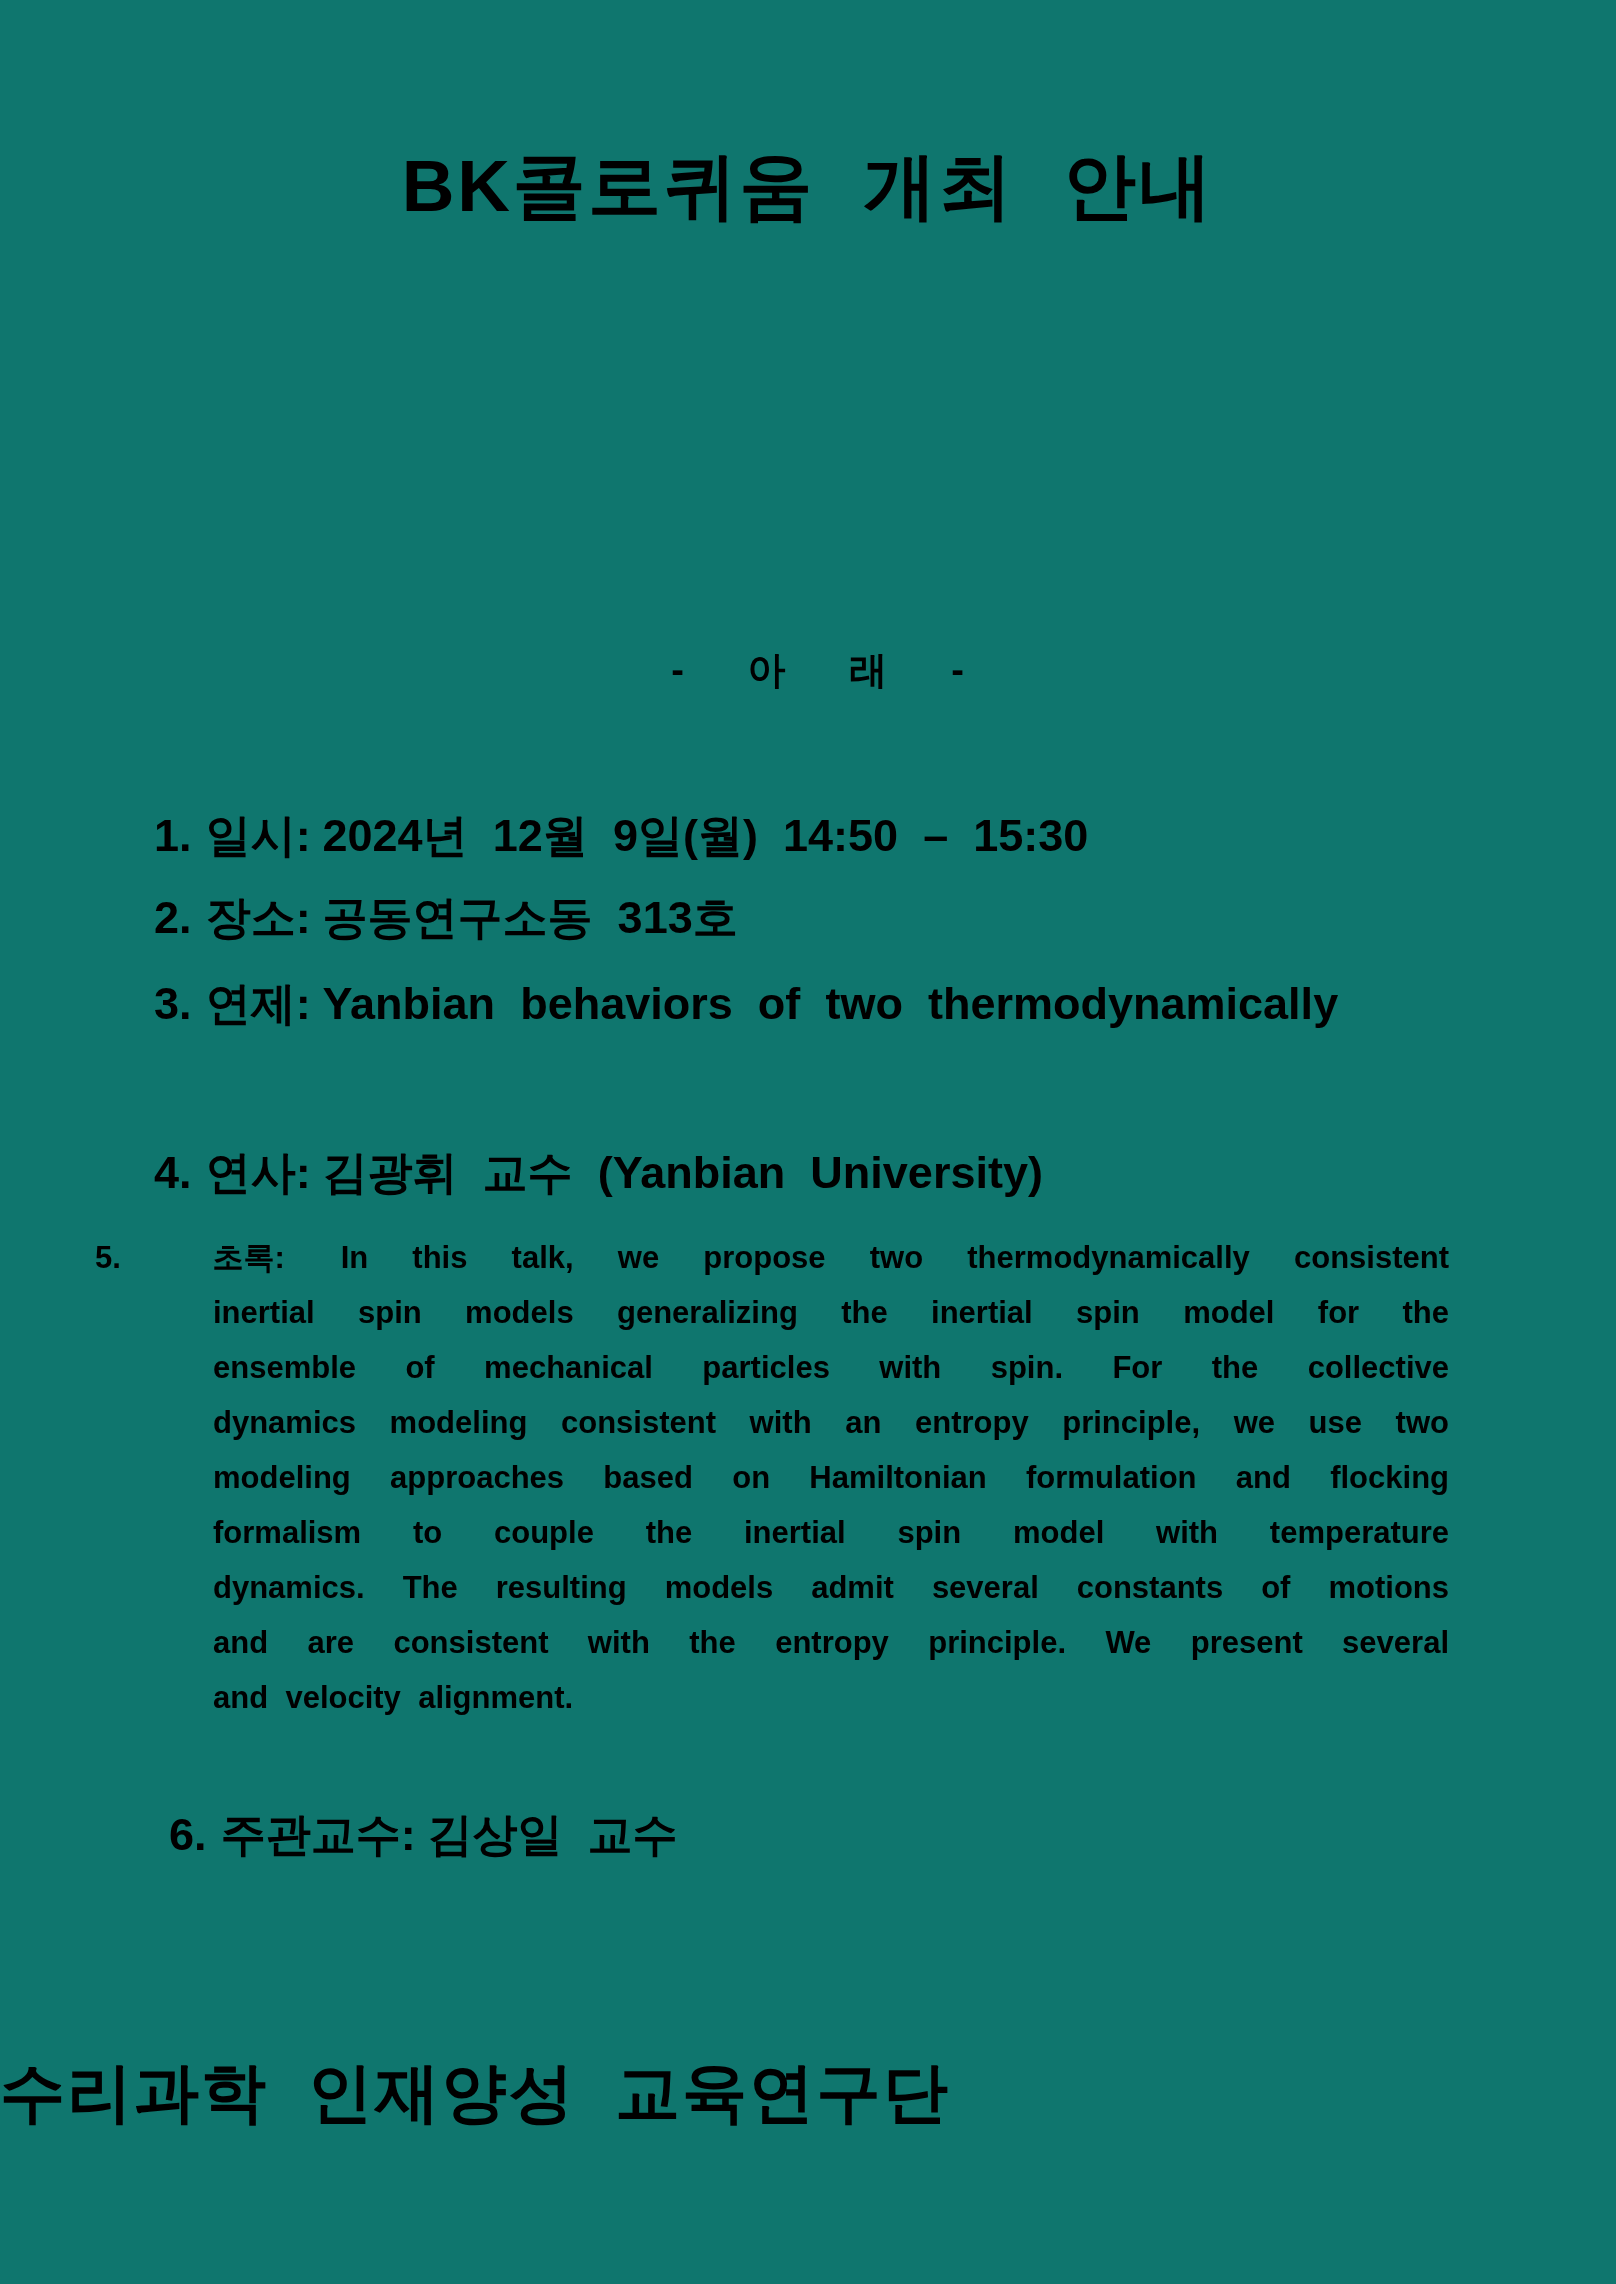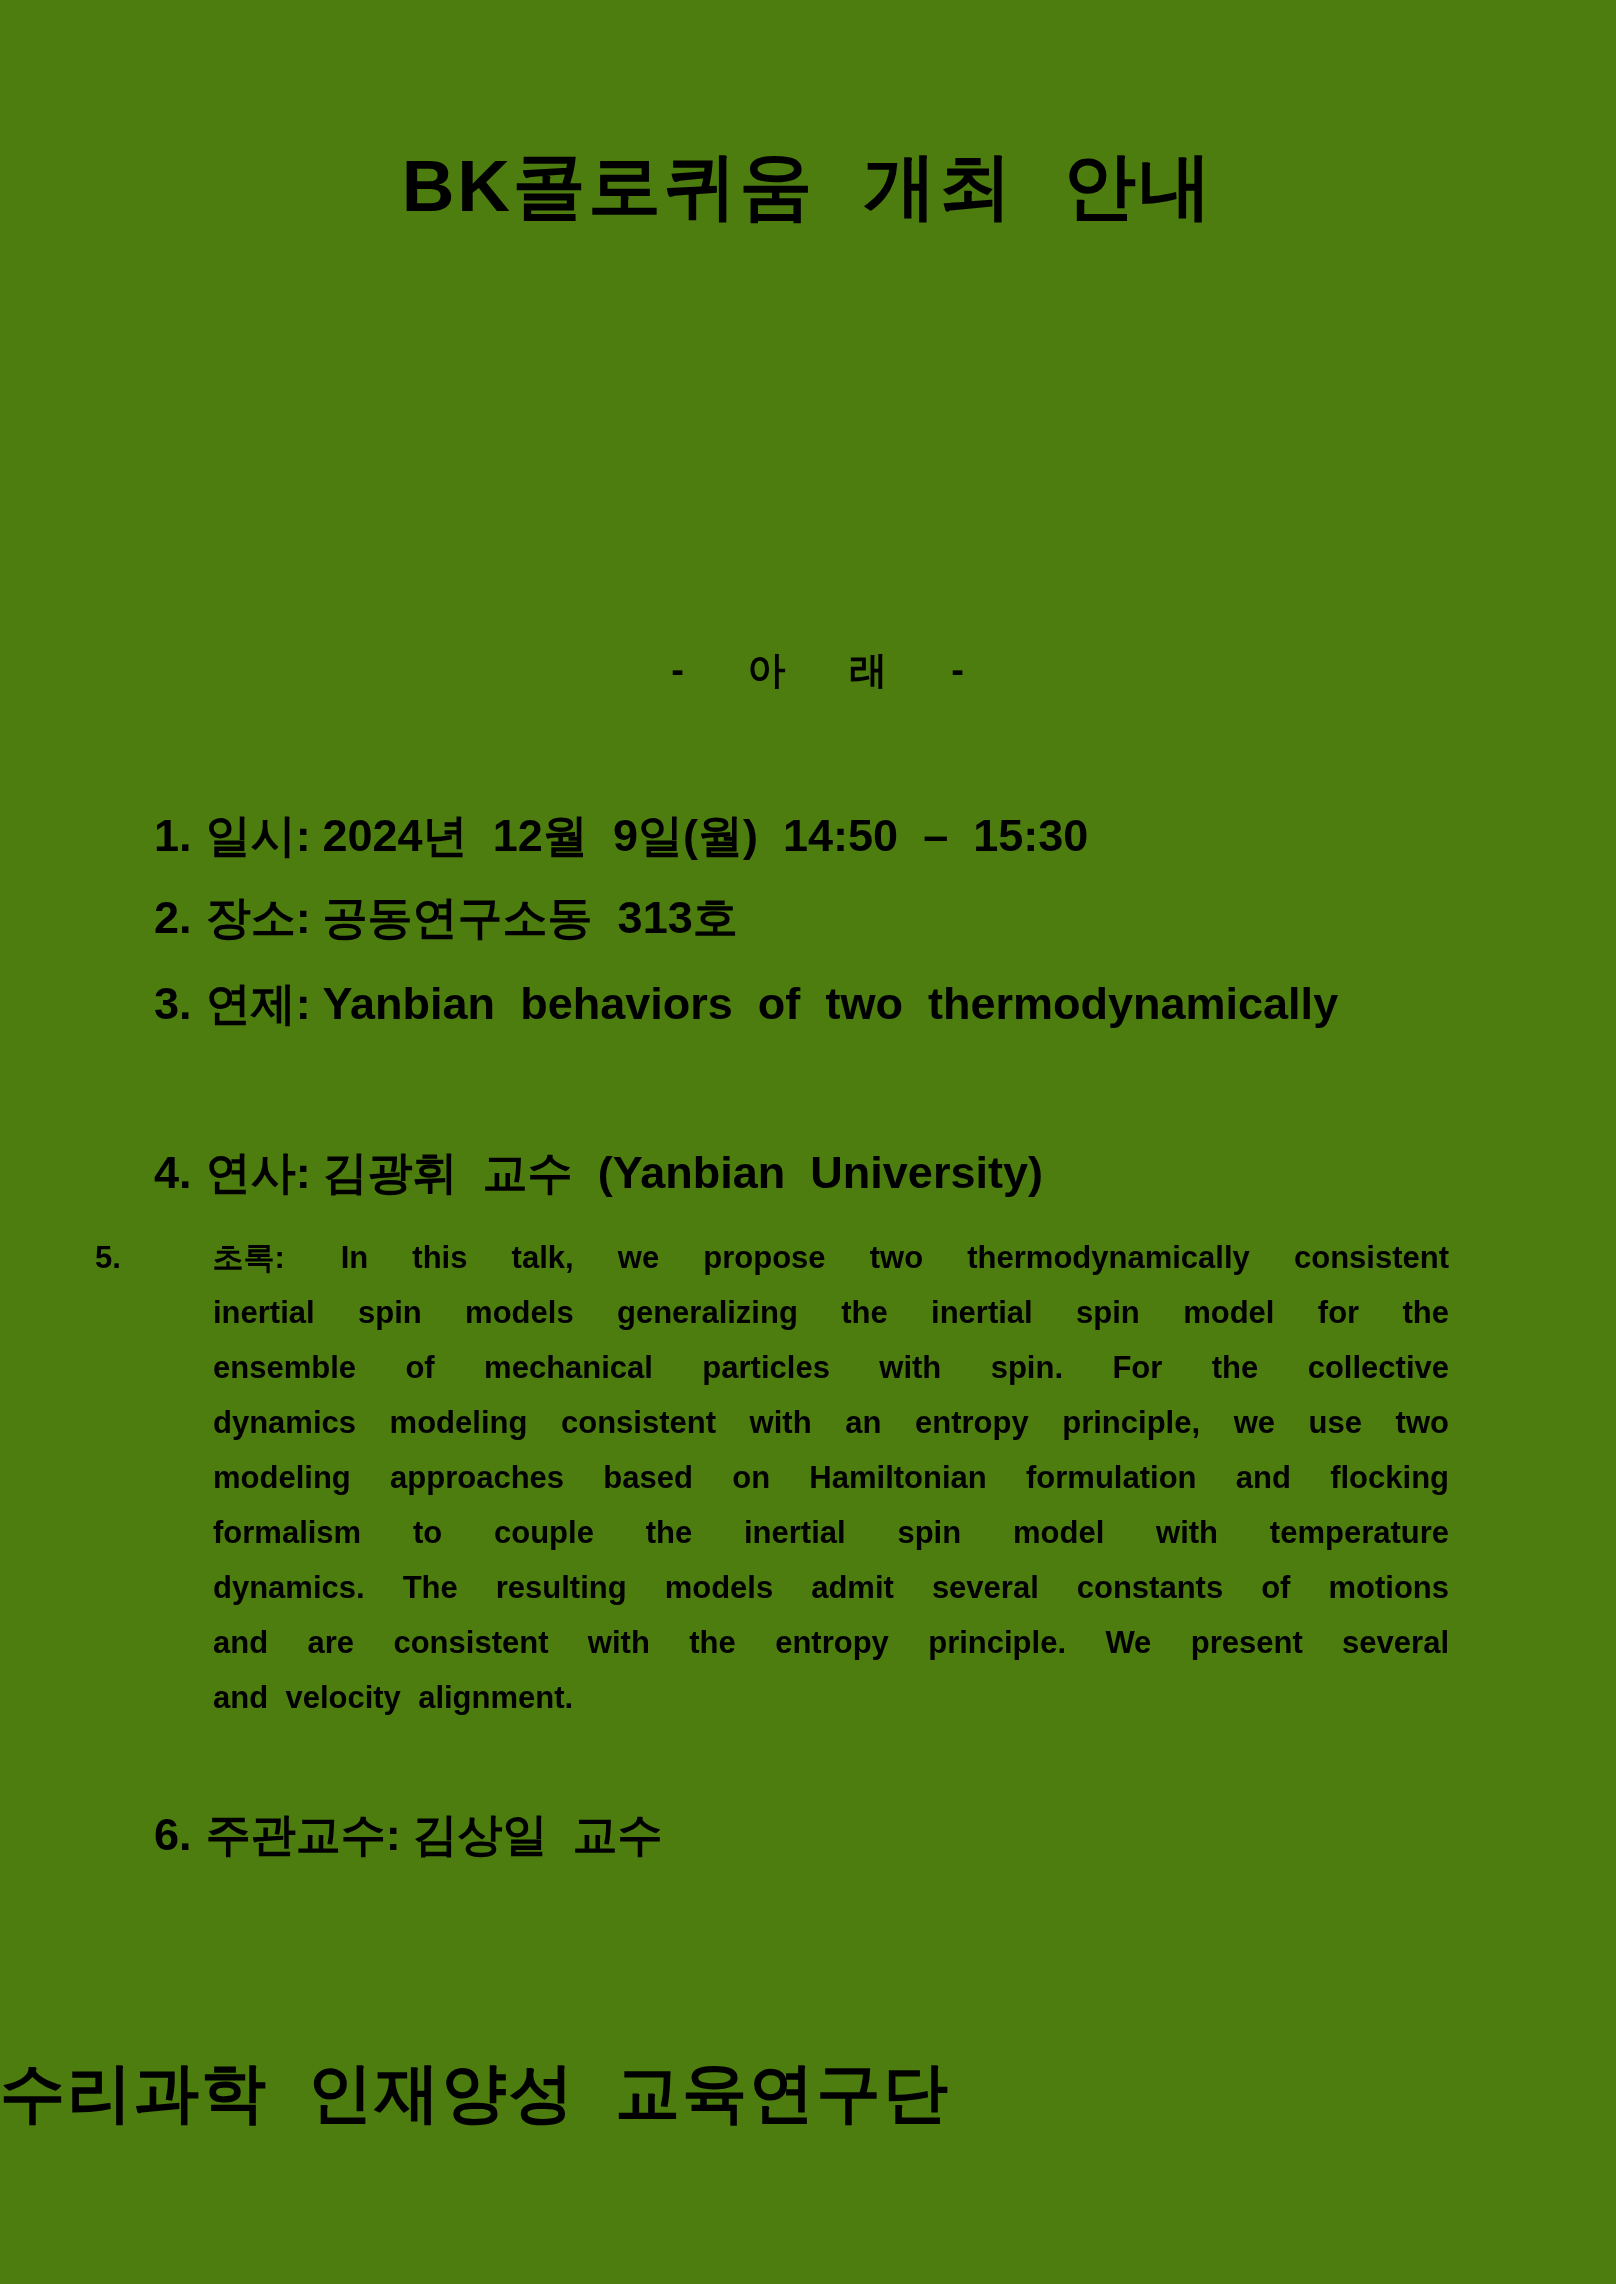--- a/index.html
+++ b/index.html
@@ -9,21 +9,21 @@
     height: 2284px;
     background: #ffffff;
     color: #000000;
     font-family: "Liberation Sans", "DejaVu Sans", sans-serif;
     overflow: hidden;
   }
   .page {
     position: relative;
     width: 1616px;
     height: 2284px;
-    background: #4d7c0f;
+    background: #0f766e;
   }
   .doc-title {
     position: absolute;
     top: 143px;
     left: 0;
     right: 0;
     text-align: center;
     font-size: 73px;
     font-weight: 800;
     letter-spacing: 2.6px;
@@ -64,21 +64,21 @@
     line-height: 46px;
     white-space: nowrap;
   }
   .item .no { display: inline-block; margin-right: 14.3px; }
   .item .label { margin-right: 11.7px; }
   .item-datetime { top: 813px; }
   .item-venue    { top: 895px; }
   .item-talk     { top: 981px; white-space: normal; }
   .item-talk .talk-line2 { margin-top: 42px; padding-left: 182px; }
   .item-speaker  { top: 1150px; }
-  .item-host     { top: 1812px; }
+  .item-host     { top: 1812px; margin-left: 15px; }
   .item-abstract {
     top: 1230px;
     left: 154px;
     width: 1295px;
     right: auto;
     font-size: 31px;
     font-weight: 700;
     line-height: 55px;
     padding-left: 59px;
     box-sizing: border-box;

